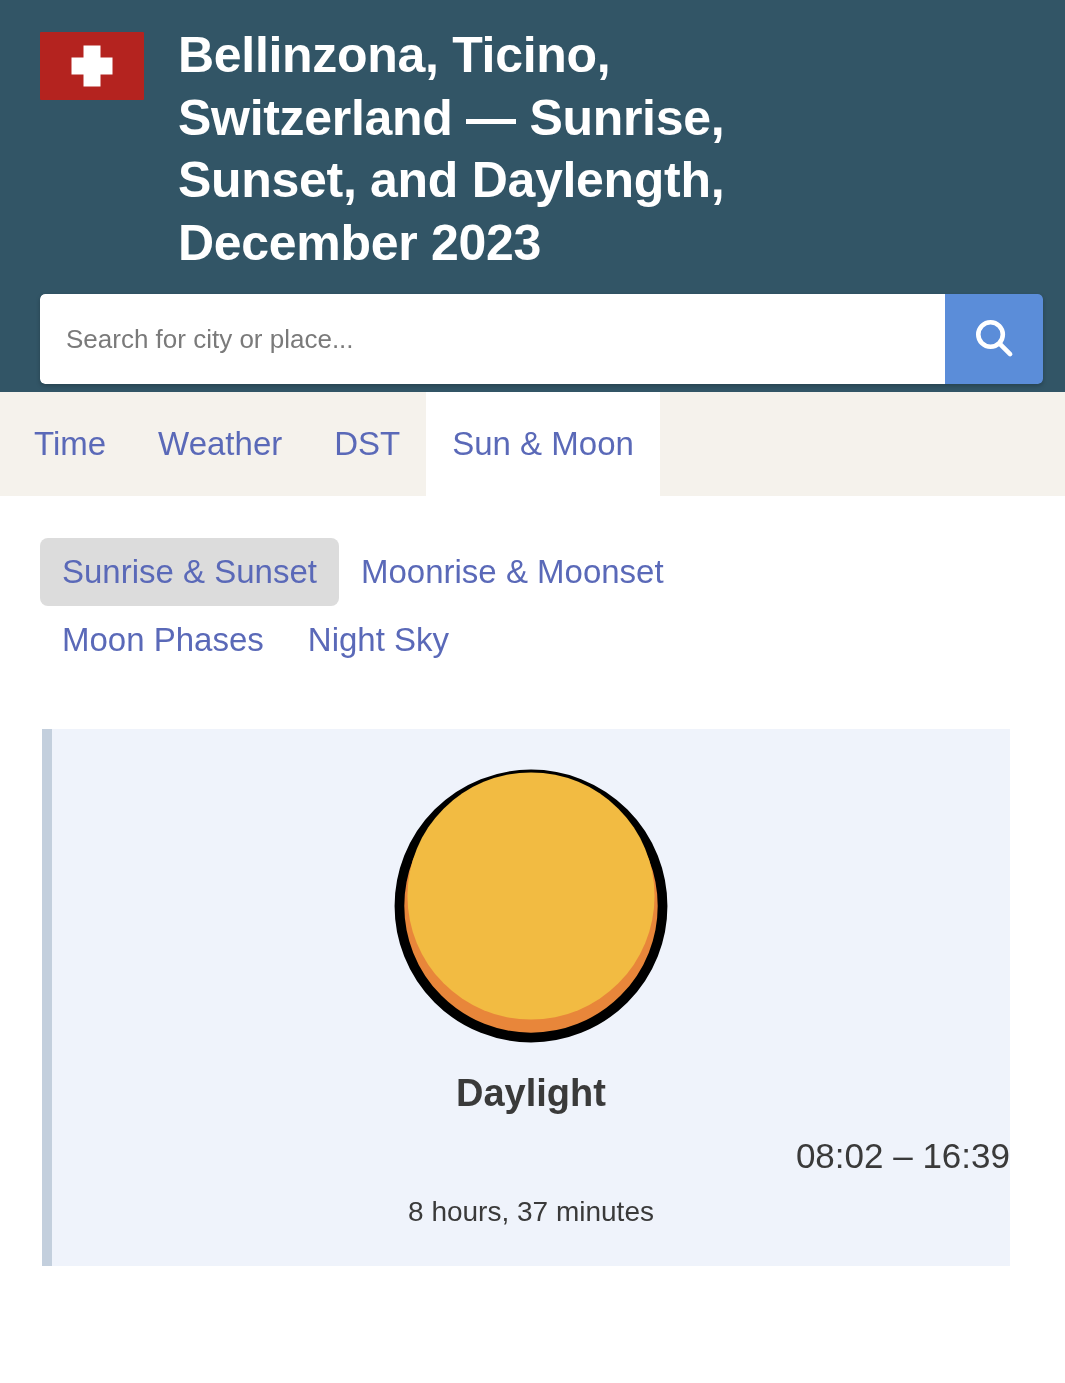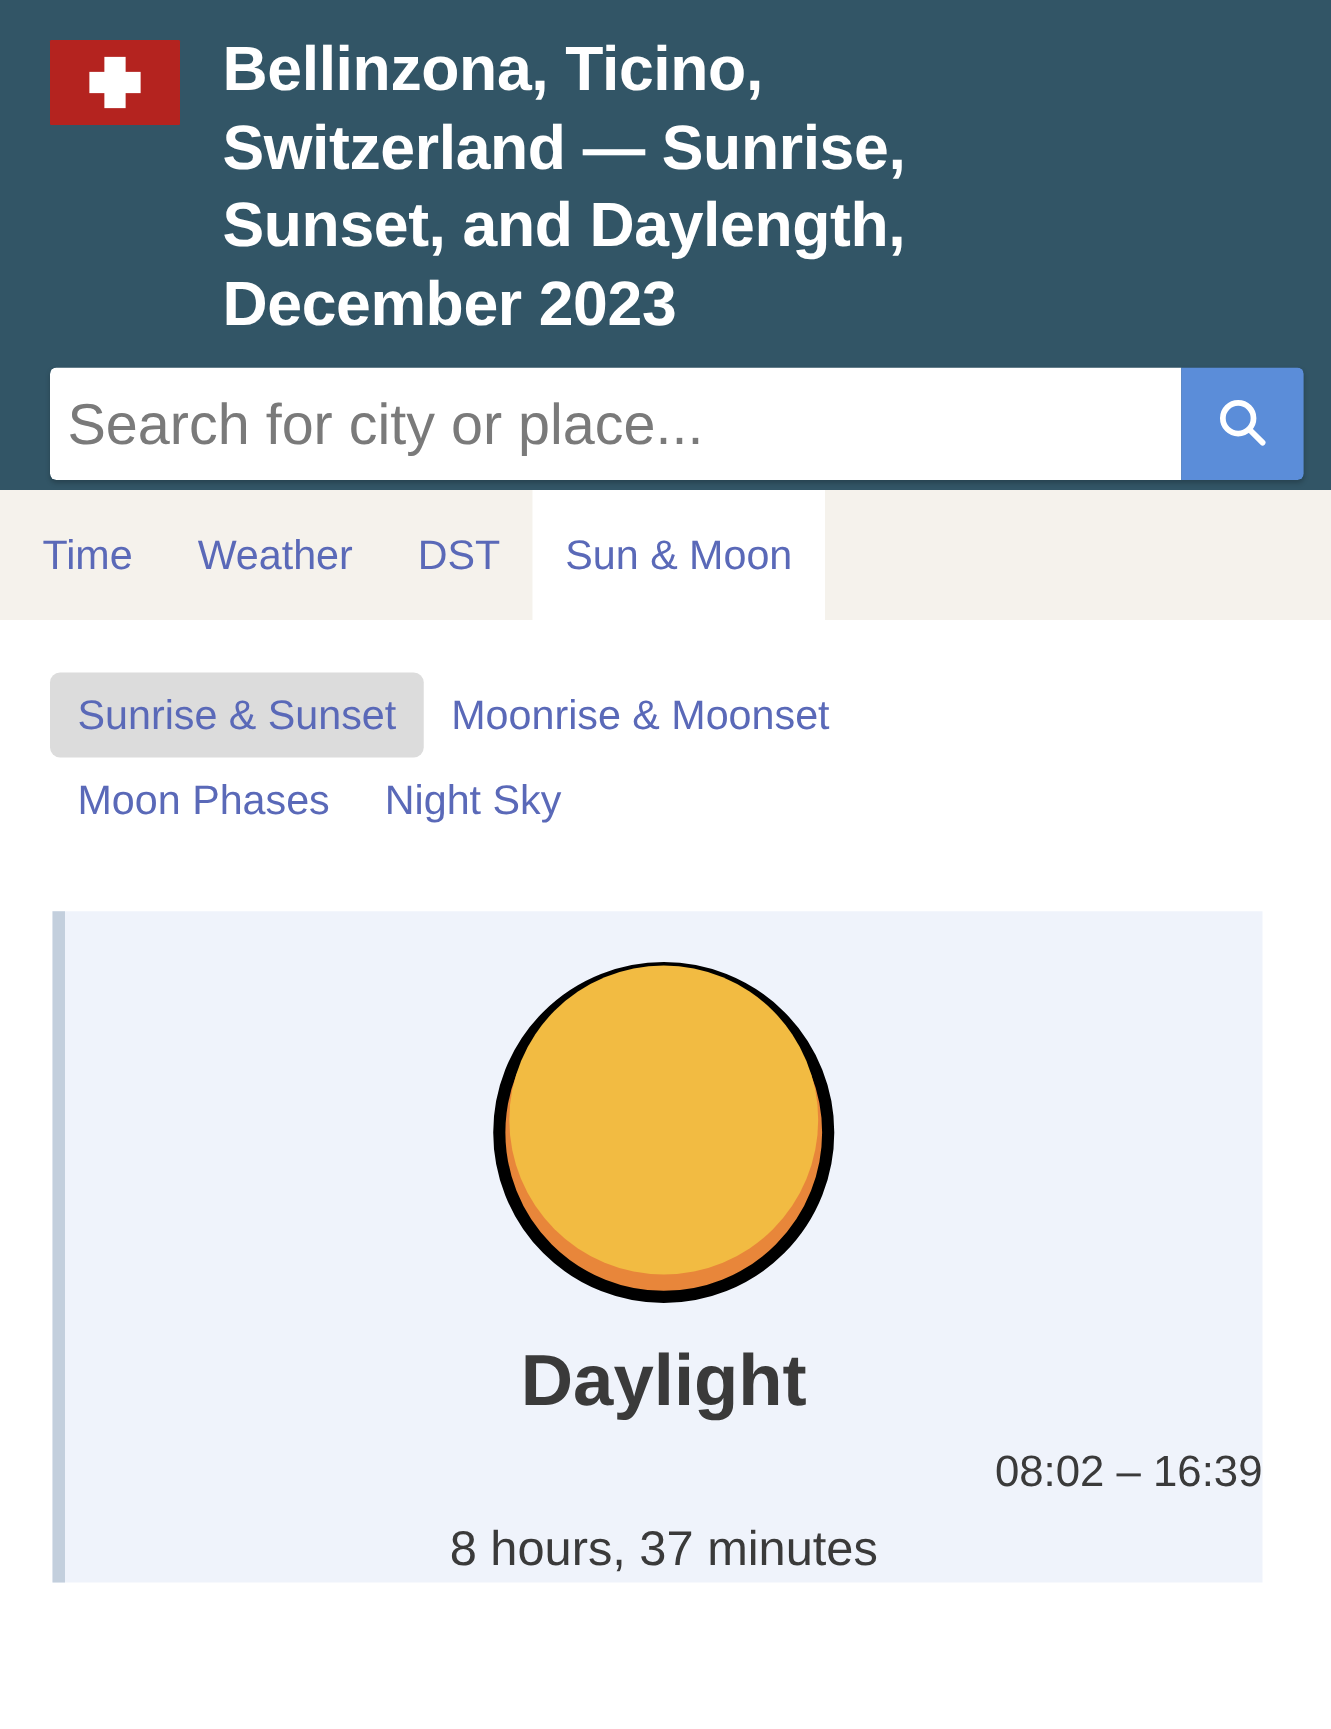--- a/index.html
+++ b/index.html
@@ -74,23 +74,23 @@
     border-radius: 5px;
     overflow: hidden;
     box-shadow: 0 2px 4px rgba(0,0,0,0.22);
   }
   .search-input {
     flex: 1 1 auto;
     border: none;
     outline: none;
     background: #ffffff;
     font-family: "Liberation Sans", sans-serif;
-    font-size: 46px;
+    font-size: 26px;
     color: #333333;
-    padding: 0 14px;
+    padding: 0 26px;
     border-radius: 5px 0 0 5px;
   }
   .search-input::placeholder {
     color: #7a7a7a;
     opacity: 1;
   }
   .search-button {
     flex: 0 0 auto;
     width: 98px;
     background: #5b8dd9;
@@ -162,35 +162,35 @@
     box-sizing: border-box;
     padding: 34px 0 60px 0;
     text-align: center;
     height: 537px;
   }
   .sun-icon {
     display: block;
     margin: 0 auto;
   }
   .card-title {
-    font-size: 58px;
+    font-size: 38px;
     font-weight: bold;
     color: #3a3a3a;
     margin: 24px 0 0 0;
     line-height: 1.1;
   }
   .card-range {
     font-size: 35px;
     color: #3a3a3a;
     margin: 22px 0 0 0;
     line-height: 1.1;
     text-align: right;
   }
   .card-length {
-    font-size: 39px;
+    font-size: 28px;
     color: #3a3a3a;
     margin: 22px 0 0 0;
     line-height: 1.1;
   }
 </style>
 </head>
 <body>
 
 <div class="header">
   <div class="title-row">

